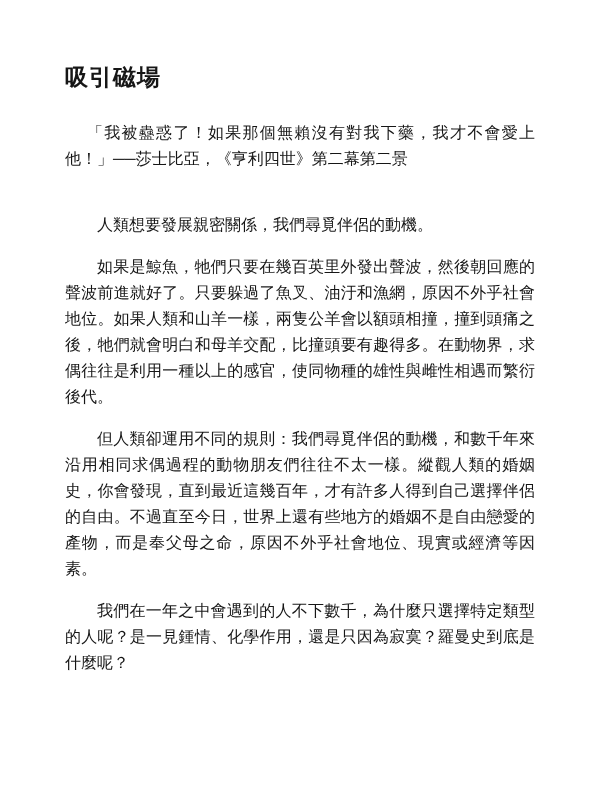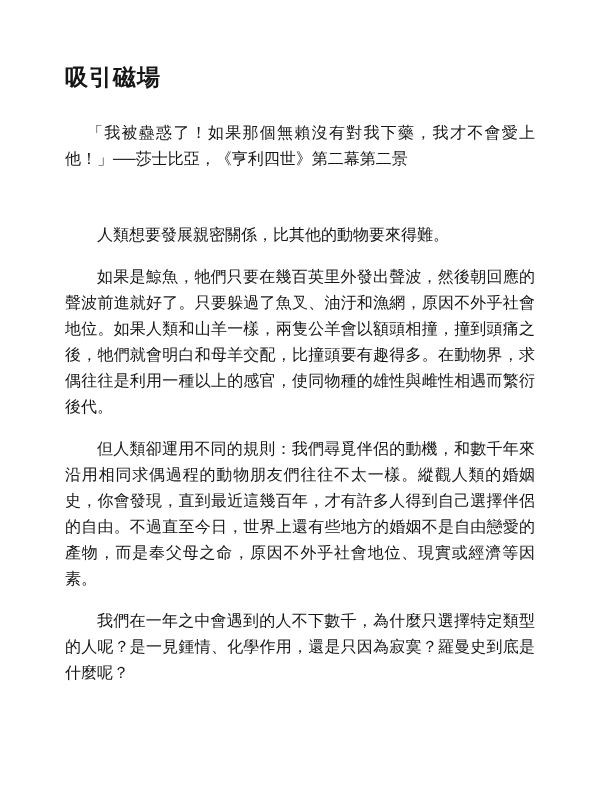--- a/index.html
+++ b/index.html
@@ -27,21 +27,21 @@
     line-height: 28px;
     font-weight: bold;
     margin: 0 0 28px 0;
     letter-spacing: 1px;
   }
   .epigraph {
     font-size: 16px;
     line-height: 26px;
     text-indent: 22px;
     text-align: justify;
-    margin: 0 0 50px 0;
+    margin: 0 0 40px 0;
   }
   .para {
     font-size: 16px;
     line-height: 26px;
     text-indent: 32px;
     text-align: justify;
     margin: 0 0 16px 0;
   }
   .para:last-child {
     margin-bottom: 6px;
@@ -50,21 +50,21 @@
 </head>
 <body>
 
 <div class="page">
   <div class="content">
 
     <h1 class="chapter-title">吸引磁場</h1>
 
     <p class="epigraph">「我被蠱惑了！如果那個無賴沒有對我下藥，我才不會愛上他！」──莎士比亞，《亨利四世》第二幕第二景</p>
 
-    <p class="para">人類想要發展親密關係，比其他的動物要來得難。</p>
+    <p class="para">人類想要發展親密關係，我們尋覓伴侶的動機。</p>
 
     <p class="para">如果是鯨魚，牠們只要在幾百英里外發出聲波，然後朝回應的聲波前進就好了。只要躲過了魚叉、油汙和漁網，原因不外乎社會地位。如果人類和山羊一樣，兩隻公羊會以額頭相撞，撞到頭痛之後，牠們就會明白和母羊交配，比撞頭要有趣得多。在動物界，求偶往往是利用一種以上的感官，使同物種的雄性與雌性相遇而繁衍後代。</p>
 
     <p class="para">但人類卻運用不同的規則：我們尋覓伴侶的動機，和數千年來沿用相同求偶過程的動物朋友們往往不太一樣。縱觀人類的婚姻史，你會發現，直到最近這幾百年，才有許多人得到自己選擇伴侶的自由。不過直至今日，世界上還有些地方的婚姻不是自由戀愛的產物，而是奉父母之命，原因不外乎社會地位、現實或經濟等因素。</p>
 
 
     <p class="para">我們在一年之中會遇到的人不下數千，為什麼只選擇特定類型的人呢？是一見鍾情、化學作用，還是只因為寂寞？羅曼史到底是什麼呢？</p>
 
   </div>
 </div>

